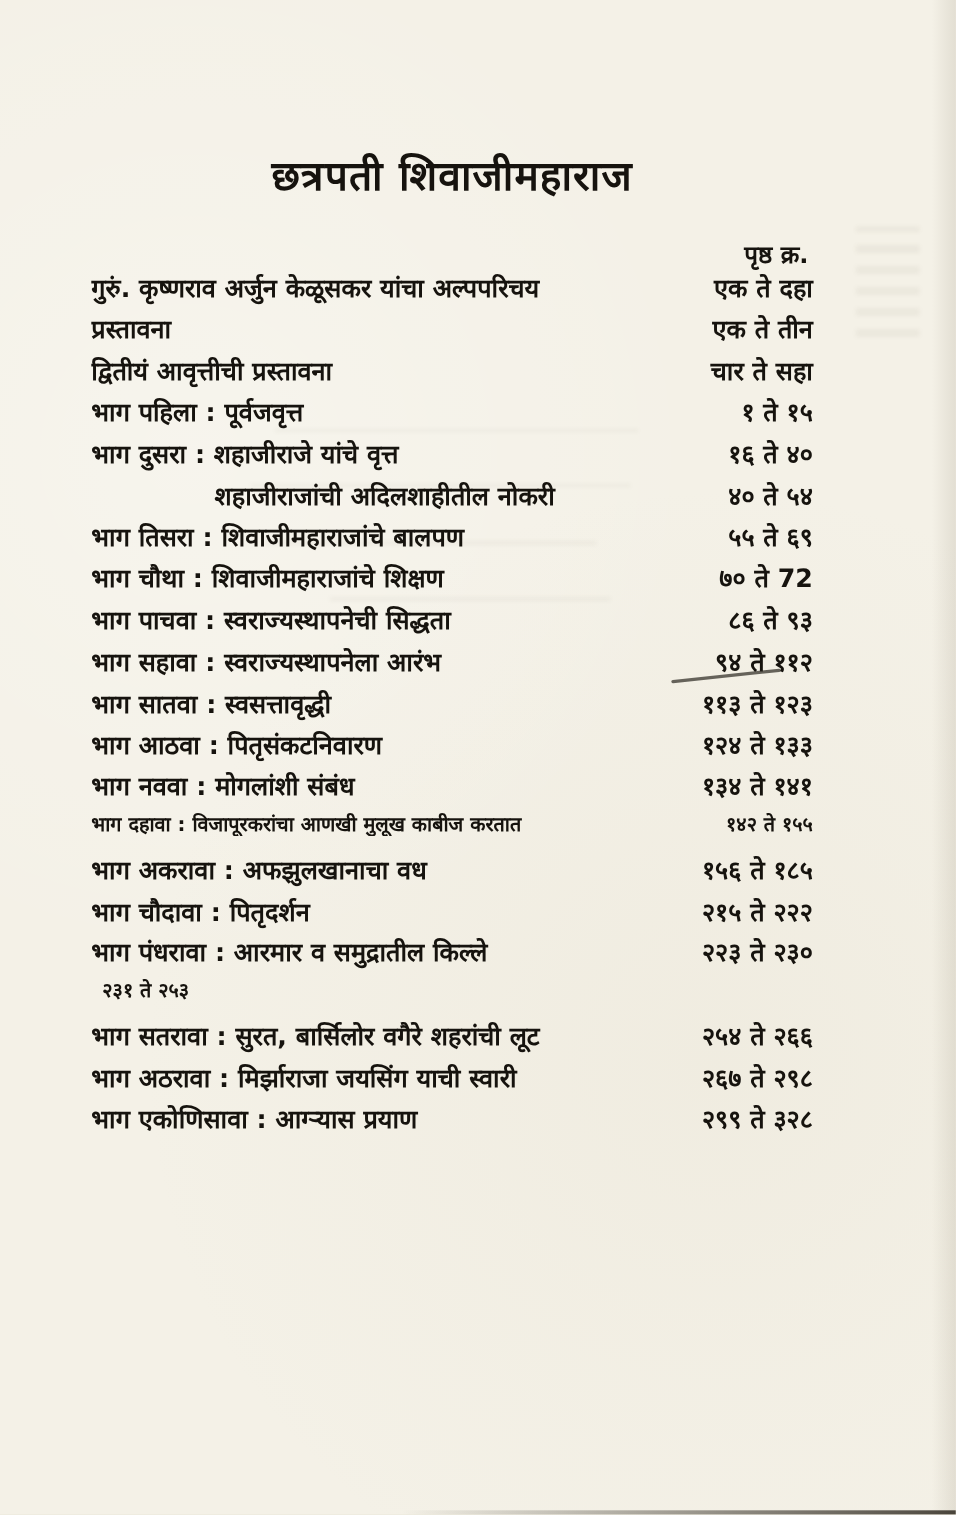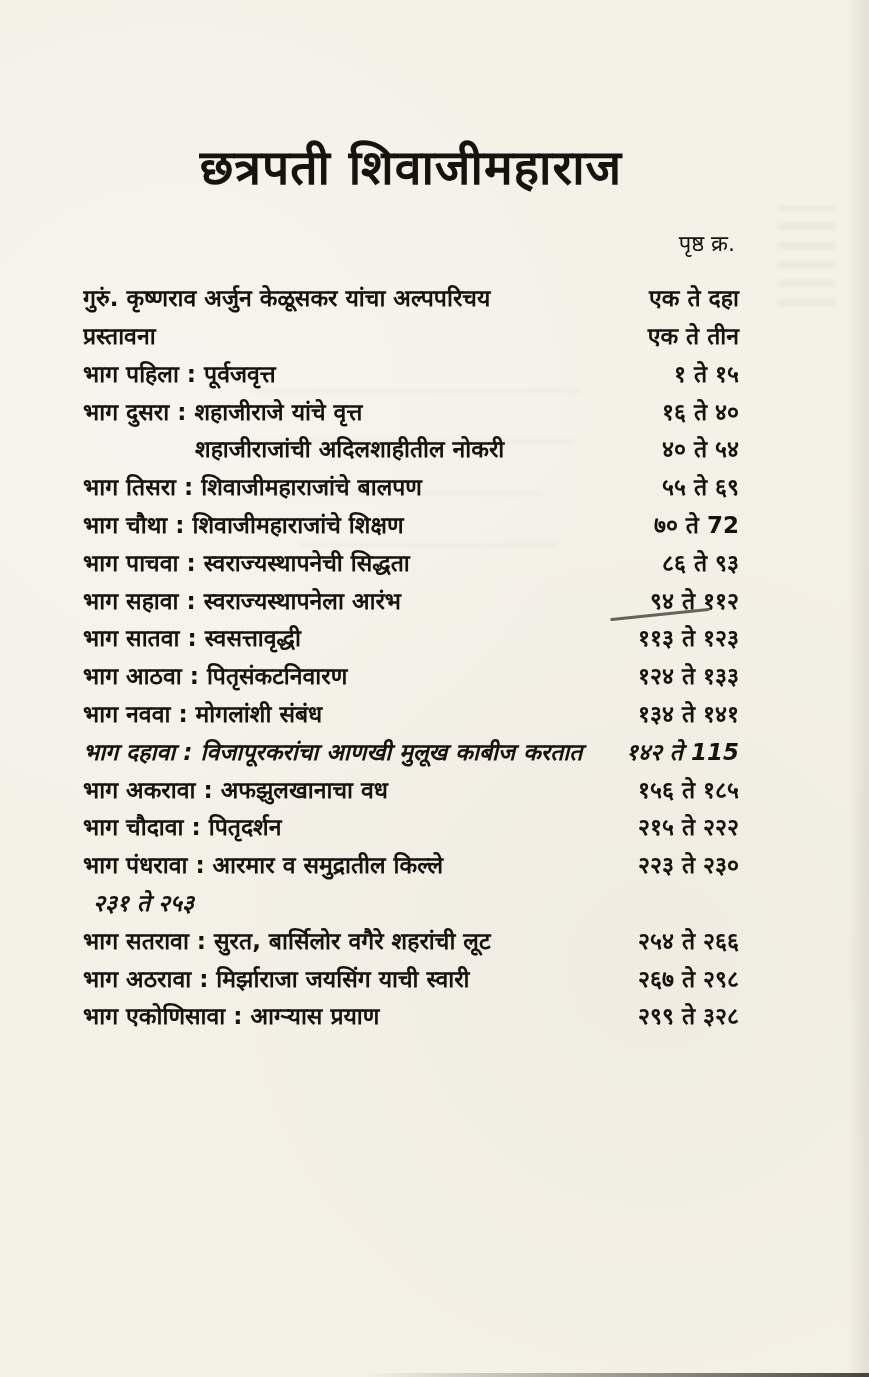--- a/index.html
+++ b/index.html
@@ -17,52 +17,52 @@
       radial-gradient(circle at 20% 30%, rgba(255,255,255,.25), rgba(255,255,255,0) 40%),
       radial-gradient(circle at 75% 70%, rgba(210,200,175,.12), rgba(210,200,175,0) 45%);
     color:#16130e;
   }
   .content {
     position:absolute; left:83px; top:0; width:656px;
   }
   .title {
     margin-top:140px;
     text-align:center;
-    font-size:48px;
+    font-size:37px;
     font-weight:700;
     letter-spacing:1px;
     line-height:1.15;
   }
   .subtitle {
     margin-top:42px;
     text-align:center;
     font-size:33px;
     font-weight:700;
   }
   .col-header {
     margin-top:32px;
     text-align:right;
     font-size:22px;
-    font-weight:400;
+    font-weight:700;
     padding-right:4px;
   }
-  .toc { margin-top:24px; }
+  .toc { margin-top:0; }
   .row {
     display:flex;
     align-items:baseline;
     justify-content:space-between;
     height:37.8px;
     font-size:23px;
     font-weight:700;
     white-space:nowrap;
   }
   .row .label { flex:1 1 auto; overflow:hidden; }
   .row .pages { flex:0 0 auto; margin-left:10px; text-align:right; }
   .row.indent .label { padding-left:112px; }
-  .row.tight { font-size:23px;font-style:italic; }
+  .row.tight { font-size:18px; }
   
   .pen-stroke {
     position:absolute; left:610px; top:613px;
     width:100px; height:2.5px;
     background:#2a261f;
     opacity:.7;
     border-radius:2px;
     transform:rotate(-6deg);
   }
   .right-shade {
@@ -104,20 +104,24 @@
     <div class="toc">
       <div class="row">
         <span class="label">गुरुं. कृष्णराव अर्जुन केळूसकर यांचा अल्पपरिचय</span>
         <span class="pages">एक ते दहा</span>
       </div>
       <div class="row">
         <span class="label">प्रस्तावना</span>
         <span class="pages">एक ते तीन</span>
       </div>
       <div class="row">
+        <span class="label">द्वितीयं आवृत्तीची प्रस्तावना</span>
+        <span class="pages">चार ते सहा</span>
+      </div>
+      <div class="row">
         <span class="label">भाग पहिला : पूर्वजवृत्त</span>
         <span class="pages">१ ते १५</span>
       </div>
       <div class="row">
         <span class="label">भाग दुसरा : शहाजीराजे यांचे वृत्त</span>
         <span class="pages">१६ ते ४०</span>
       </div>
       <div class="row indent">
         <span class="label">शहाजीराजांची अदिलशाहीतील नोकरी</span>
         <span class="pages">४० ते ५४</span>
@@ -145,21 +149,21 @@
       <div class="row">
         <span class="label">भाग आठवा : पितृसंकटनिवारण</span>
         <span class="pages">१२४ ते १३३</span>
       </div>
       <div class="row">
         <span class="label">भाग नववा : मोगलांशी संबंध</span>
         <span class="pages">१३४ ते १४१</span>
       </div>
       <div class="row tight">
         <span class="label">भाग दहावा : विजापूरकरांचा आणखी मुलूख काबीज करतात</span>
-        <span class="pages">१४२ ते 115</span>
+        <span class="pages">१४२ ते १५५</span>
       </div>
       <div class="row">
         <span class="label">भाग अकरावा : अफझुलखानाचा वध</span>
         <span class="pages">१५६ ते १८५</span>
       </div>
       <div class="row">
         <span class="label">भाग चौदावा : पितृदर्शन</span>
         <span class="pages">२१५ ते २२२</span>
       </div>
       <div class="row">

